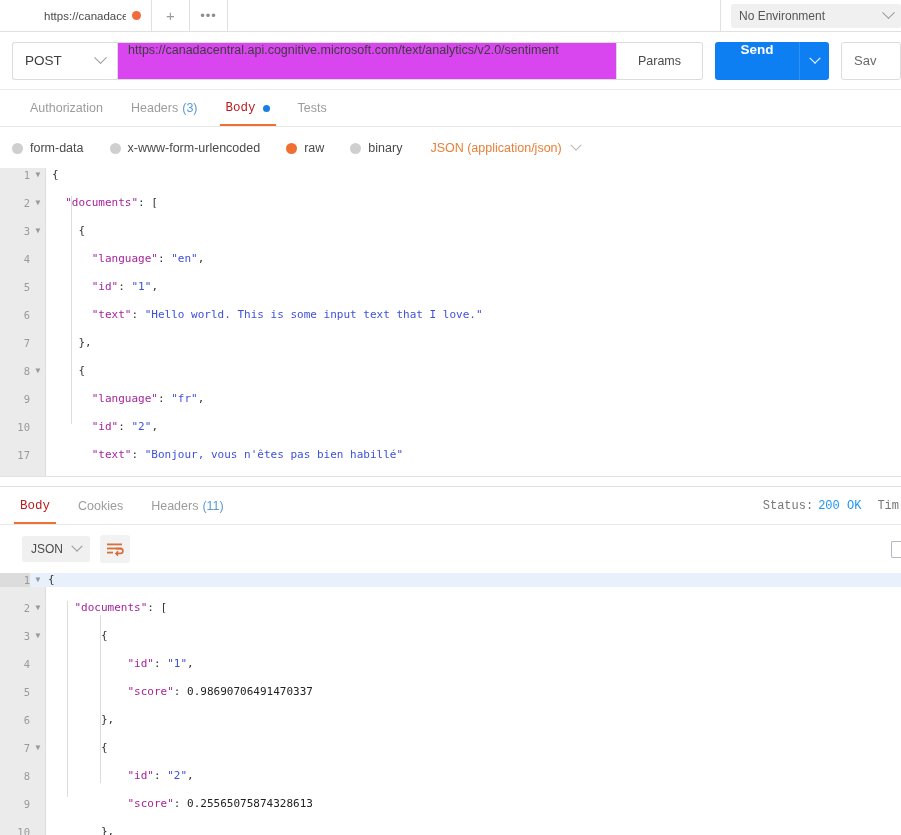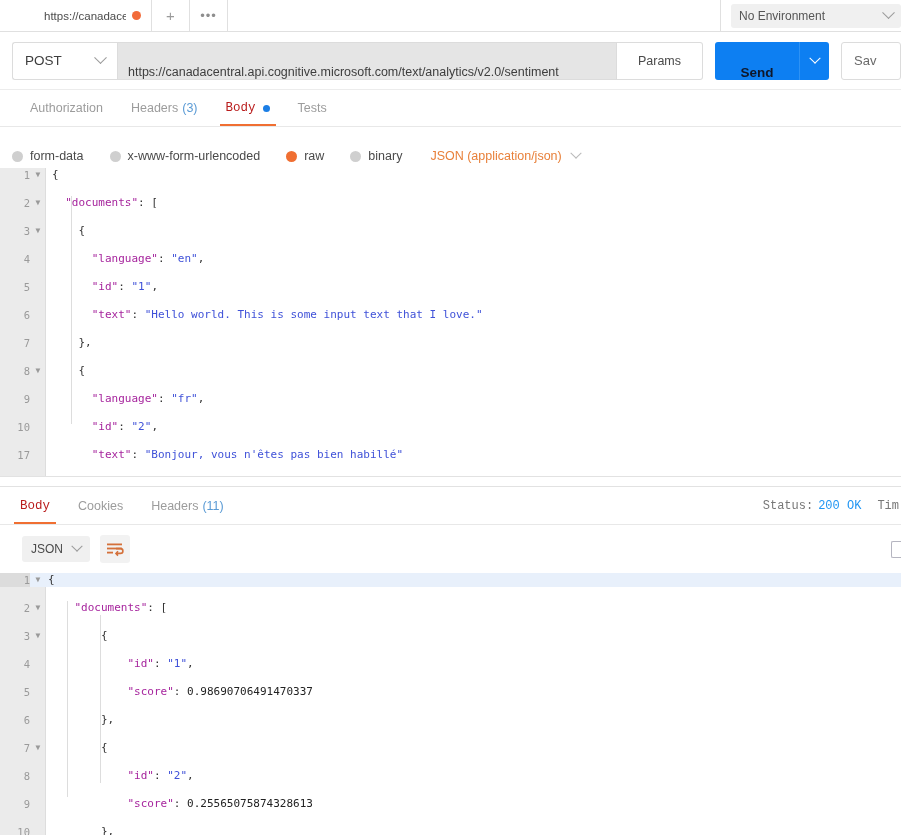--- a/index.html
+++ b/index.html
@@ -63,34 +63,34 @@
     padding: 0 0 0 12px; border-bottom: 1px solid #ececec;
   }
   .method-box {
     width: 105px; height: 38px; border: 1px solid #dcdcdc; border-right: none;
     border-radius: 3px 0 0 3px; display: flex; align-items: center;
     padding: 0 12px; background: #fff;
   }
   .method-box .m { font-size: 13.5px; color: #3d3d3d; flex: 1; }
   .url-box {
     flex: 1; height: 38px; border: 1px solid #dcdcdc;
-    display: flex; align-items: flex-end; padding: 0 10px; background: #e5e5e5;
+    display: flex; align-items: flex-start; padding: 0 10px; background: #d946ef;
     overflow: hidden;
   }
   .url-box .u { font-size: 12.5px; color: #3d3d3d; white-space: nowrap; }
   .params-btn {
     width: 86px; height: 38px; border: 1px solid #dcdcdc; border-left: none;
     border-radius: 0 3px 3px 0; display: flex; align-items: center;
     justify-content: center; background: #fff;
     font-size: 12.5px; color: #4a4a4a;
   }
   .send-group { display: flex; margin-left: 12px; }
   .send-btn {
-    width: 84px; height: 38px; background: #0d7ff2; color: #0f172a;
-    display: flex; align-items: flex-end; justify-content: center;
+    width: 84px; height: 38px; background: #0d7ff2; color: #ffffff;
+    display: flex; align-items: flex-start; justify-content: center;
     font-size: 13.5px; font-weight: bold; border-radius: 3px 0 0 3px;
   }
   .send-caret {
     width: 30px; height: 38px; background: #0d7ff2;
     border-left: 1px solid #2d92f5; border-radius: 0 3px 3px 0;
     display: flex; align-items: center; justify-content: center;
   }
   .send-caret .chev { border-color: #fff; width: 8px; height: 8px; }
   .save-btn {
     margin-left: 12px; width: 60px; height: 38px;
@@ -116,21 +116,21 @@
   }
   .rtab .cnt { color: #5b9bd5; margin-left: 4px; }
   .blue-dot {
     width: 7px; height: 7px; border-radius: 50%;
     background: #1b7ee5; margin-left: 7px;
   }
 
   
   .bodytype {
     position: absolute; left: 0; top: 128px; width: 901px; height: 40px;
-    display: flex; align-items: center; padding-left: 12px; background: #fff; margin-top: 8px;
+    display: flex; align-items: center; padding-left: 12px; background: #fff;
   }
   .radio-item { display: flex; align-items: center; margin-right: 26px; }
   .radio {
     width: 11px; height: 11px; border-radius: 50%;
     background: #cfcfcf; margin-right: 7px; flex: 0 0 auto;
   }
   .radio.on { background: #f06f32; }
   .radio-item .rl { font-size: 12.5px; color: #4a4a4a; }
   .ctype {
     display: flex; align-items: center; font-size: 12.5px;

